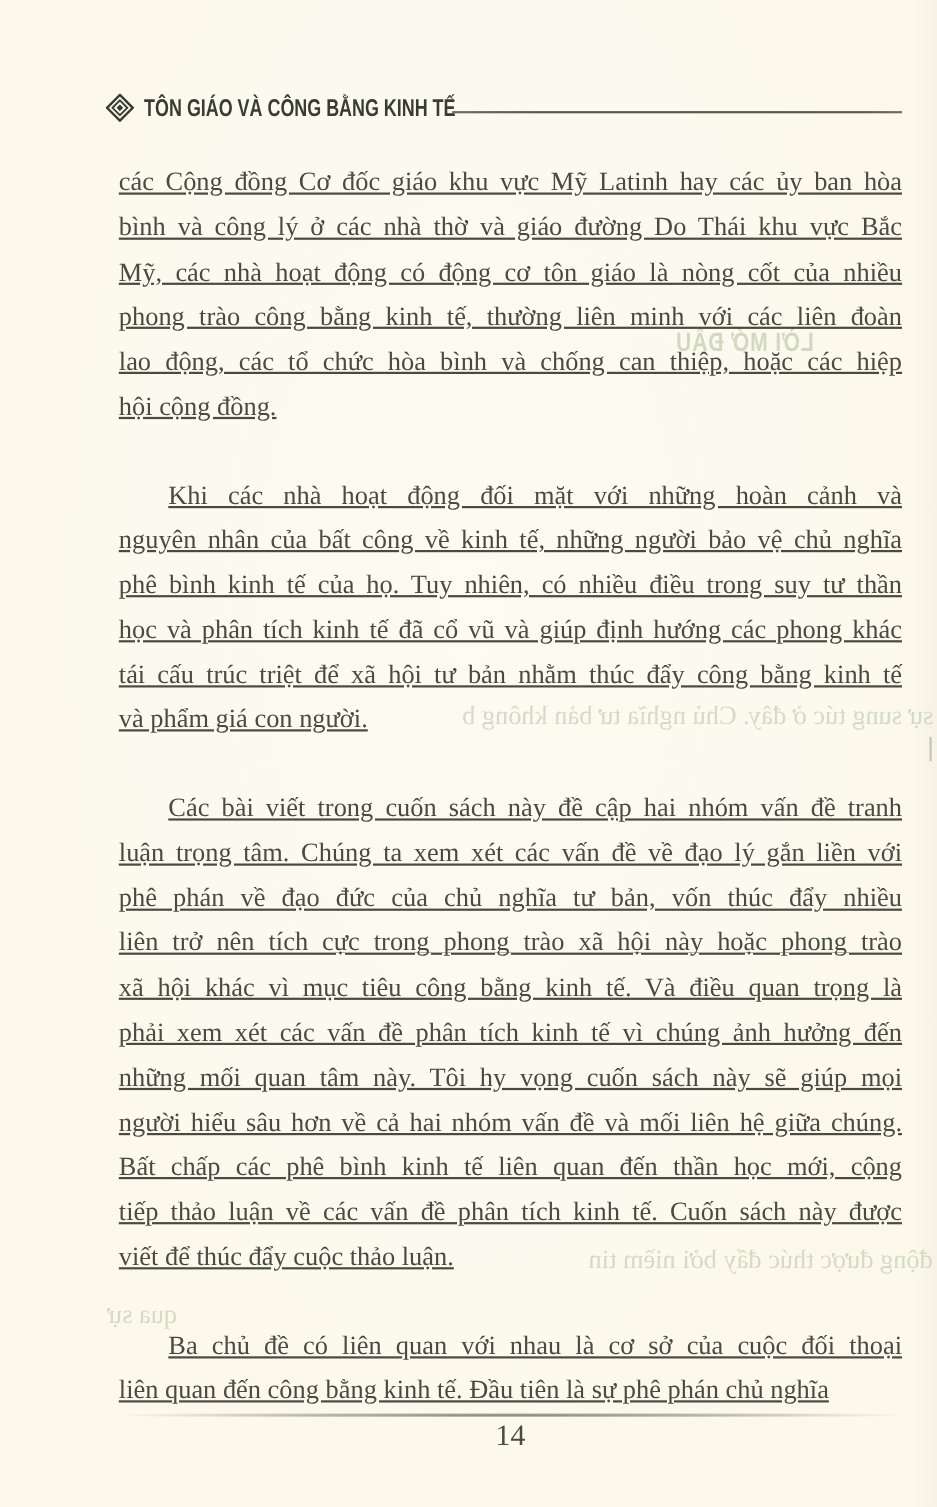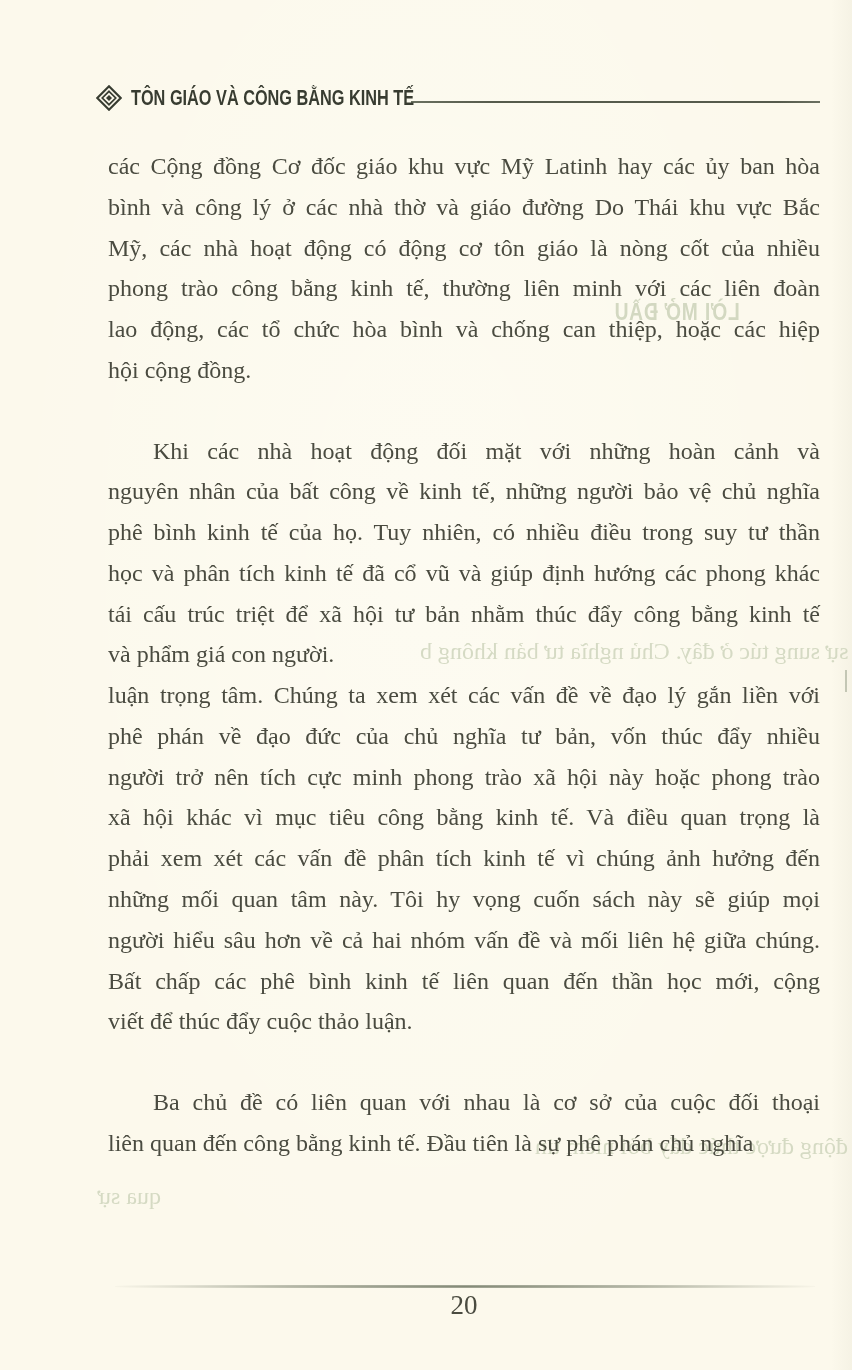--- a/index.html
+++ b/index.html
@@ -72,20 +72,21 @@
     top: 146px;
     width: 712px;
     color: #4a4b40;
     font-size: 24px;
   }
   .line {
     height: 40.78px;
     line-height: 40.78px;
     white-space: nowrap;
     text-align: left;
+    text-decoration: underline;
   }
   .line.j {
     white-space: normal;
     text-align: justify;
     text-align-last: justify;
   }
   .line.ind {
     text-indent: 45px;
     margin-top: 40px;
   }
@@ -171,31 +172,33 @@
       <div class="line j">Mỹ, các nhà hoạt động có động cơ tôn giáo là nòng cốt của nhiều</div>
       <div class="line j">phong trào công bằng kinh tế, thường liên minh với các liên đoàn</div>
       <div class="line j">lao động, các tổ chức hòa bình và chống can thiệp, hoặc các hiệp</div>
       <div class="line">hội cộng đồng.</div>
       <div class="line j ind">Khi các nhà hoạt động đối mặt với những hoàn cảnh và</div>
       <div class="line j">nguyên nhân của bất công về kinh tế, những người bảo vệ chủ nghĩa</div>
       <div class="line j">phê bình kinh tế của họ. Tuy nhiên, có nhiều điều trong suy tư thần</div>
       <div class="line j">học và phân tích kinh tế đã cổ vũ và giúp định hướng các phong khác</div>
       <div class="line j">tái cấu trúc triệt để xã hội tư bản nhằm thúc đẩy công bằng kinh tế</div>
       <div class="line">và phẩm giá con người.</div>
+      <div class="line j ind">Các bài viết trong cuốn sách này đề cập hai nhóm vấn đề tranh</div>
       <div class="line j">luận trọng tâm. Chúng ta xem xét các vấn đề về đạo lý gắn liền với</div>
       <div class="line j">phê phán về đạo đức của chủ nghĩa tư bản, vốn thúc đẩy nhiều</div>
-      <div class="line j">người trở nên tích cực minh phong trào xã hội này hoặc phong trào</div>
+      <div class="line j">liên trở nên tích cực trong phong trào xã hội này hoặc phong trào</div>
       <div class="line j">xã hội khác vì mục tiêu công bằng kinh tế. Và điều quan trọng là</div>
       <div class="line j">phải xem xét các vấn đề phân tích kinh tế vì chúng ảnh hưởng đến</div>
       <div class="line j">những mối quan tâm này. Tôi hy vọng cuốn sách này sẽ giúp mọi</div>
       <div class="line j">người hiểu sâu hơn về cả hai nhóm vấn đề và mối liên hệ giữa chúng.</div>
       <div class="line j">Bất chấp các phê bình kinh tế liên quan đến thần học mới, cộng</div>
+      <div class="line j">tiếp thảo luận về các vấn đề phân tích kinh tế. Cuốn sách này được</div>
       <div class="line">viết để thúc đẩy cuộc thảo luận.</div>
       <div class="line j ind">Ba chủ đề có liên quan với nhau là cơ sở của cuộc đối thoại</div>
       <div class="line">liên quan đến công bằng kinh tế. Đầu tiên là sự phê phán chủ nghĩa</div>
     </div>
 
   <div class="footer-rule"></div>
-  <div class="page-number">20</div>
+  <div class="page-number">14</div>
 
   <div class="edge-tick"></div>
 
 </div>
 
 </body></html>

